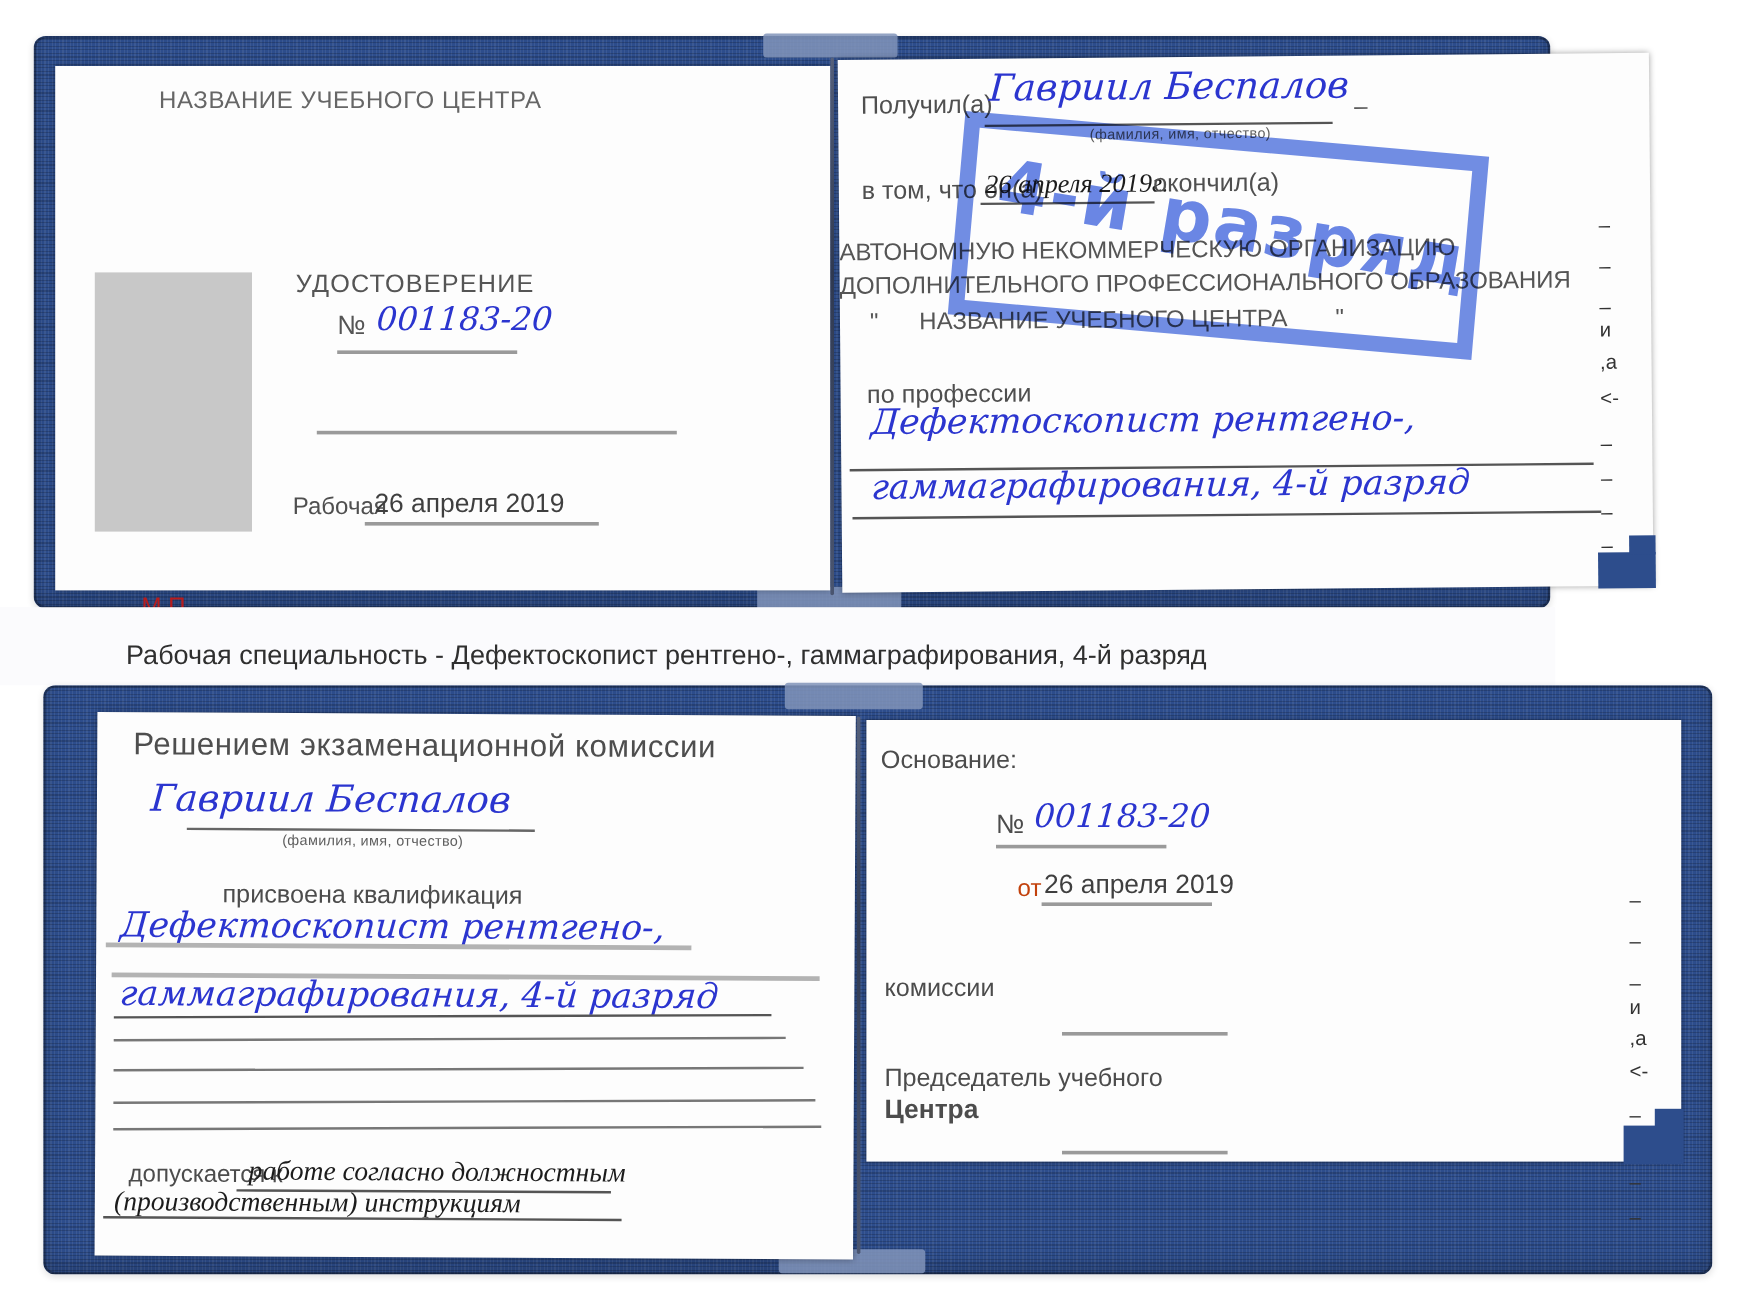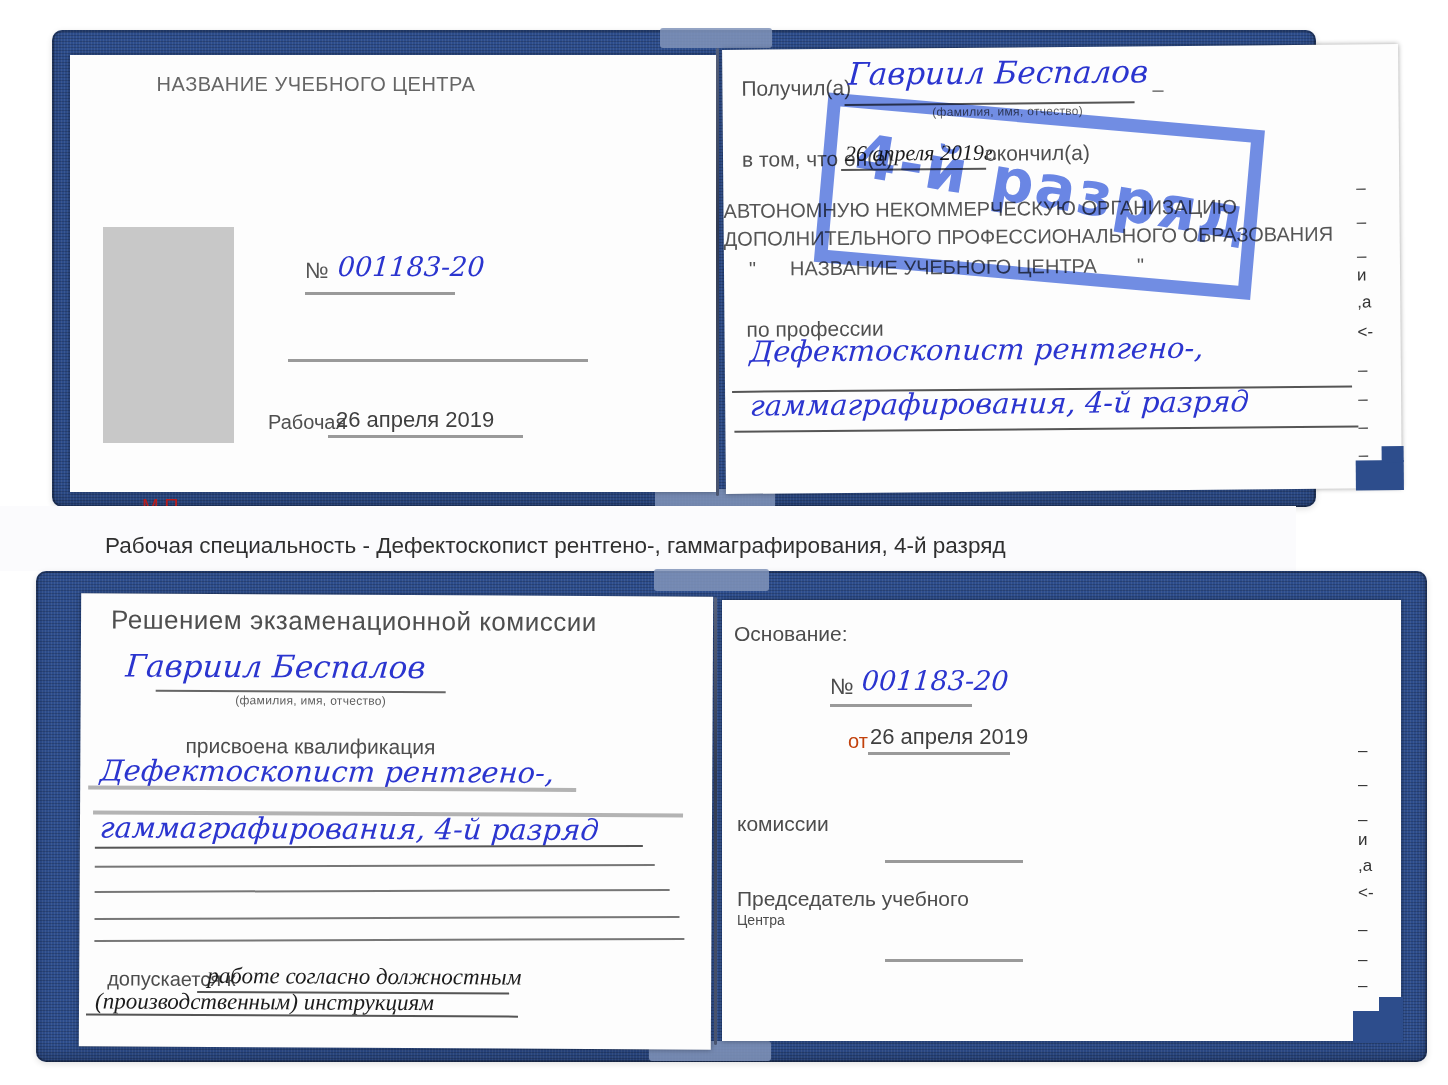--- a/index.html
+++ b/index.html
@@ -37,29 +37,30 @@
               letter-spacing:2px;white-space:nowrap;}
   .photo{position:absolute;background:#c8c8c8;}
   .caption-strip{position:absolute;left:0;top:506px;width:1296px;height:65px;background:#fbfbfd;}
   .caption-strip .txt{position:absolute;left:105px;top:27px;font-size:22.5px;color:#2f2f2f;}
 </style>
 </head>
 <body>
 
 <div id="canvas">
 
-  <div class="spread" style="left:52px;top:30px;width:1264px;height:477px;">
+  <div class="spread" style="left:28px;top:30px;width:1264px;height:477px;">
     <div class="tab" style="left:608px;top:-2px;width:112px;height:20px;"></div>
     <div class="tab" style="left:603px;top:459px;width:120px;height:20px;"></div>
 
     <div class="page" style="left:18px;top:25px;width:646px;height:437px;">
       <div class="lbl centered" style="left:46px;top:18px;width:400px;font-size:20px;color:#666;letter-spacing:.5px;">НАЗВАНИЕ УЧЕБНОГО ЦЕНТРА</div>
 
       <div class="photo" style="left:33px;top:172px;width:131px;height:216px;"></div>
 
+      <div class="lbl centered" style="left:150px;top:170px;width:300px;font-size:21px;color:#555;letter-spacing:1px;">УДОСТОВЕРЕНИЕ</div>
 
       <div class="lbl" style="left:235px;top:203px;font-size:22px;color:#555;">№</div>
       <div class="hand" style="left:268px;top:198px;font-size:27px;">001183-20</div>
       <div class="line" style="left:235px;top:237px;width:150px;height:3px;"></div>
 
       <div class="line" style="left:218px;top:304px;width:300px;height:3px;"></div>
 
       <div class="lbl" style="left:198px;top:356px;font-size:20px;color:#4f4f4f;">Рабочая</div>
       <div class="lbl" style="left:266px;top:352px;font-size:22px;color:#3f3f3f;">26 апреля 2019</div>
       <div class="line" style="left:258px;top:380px;width:195px;height:3px;"></div>
@@ -143,36 +144,36 @@
 
       <div class="lbl" style="left:28px;top:374px;font-size:20px;color:#4c4c4c;">допускается к</div>
       <div class="ital" style="left:128px;top:370px;font-size:23px;">работе согласно должностным</div>
       <div class="line dark" style="left:118px;top:397px;width:312px;height:2px;"></div>
       <div class="ital" style="left:16px;top:396px;font-size:23px;">(производственным) инструкциям</div>
       <div class="line dark" style="left:7px;top:420px;width:432px;height:2px;"></div>
     </div>
 
     <div class="fold" style="left:678px;top:26px;height:448px;"></div>
 
-    <div class="page" style="left:686px;top:29px;width:679px;height:441px;">
+    <div class="page" style="left:686px;top:29px;width:679px;height:368px;">
       <div class="lbl" style="left:12px;top:22px;font-size:21px;color:#4c4c4c;">Основание:</div>
 
       <div class="lbl" style="left:108px;top:74px;font-size:22px;color:#4c4c4c;">№</div>
       <div class="hand" style="left:140px;top:67px;font-size:27px;">001183-20</div>
       <div class="line" style="left:108px;top:104px;width:142px;height:3px;"></div>
 
       <div class="lbl" style="left:126px;top:130px;font-size:20px;color:#c2410c;">от</div>
       <div class="lbl" style="left:148px;top:124px;font-size:22px;color:#3f3f3f;">26 апреля 2019</div>
       <div class="line" style="left:146px;top:152px;width:142px;height:3px;"></div>
 
       <div class="lbl" style="left:15px;top:212px;font-size:21px;color:#4c4c4c;">комиссии</div>
       <div class="line" style="left:163px;top:260px;width:138px;height:3px;"></div>
 
       <div class="lbl" style="left:15px;top:287px;font-size:21px;color:#4c4c4c;">Председатель учебного</div>
-      <div class="lbl" style="left:15px;top:312px;font-size:14px;color:#4c4c4c;">Центра</div>
+      <div class="lbl" style="left:15px;top:312px;font-size:22px;color:#4c4c4c;font-weight:bold;">Центра</div>
       <div class="line" style="left:163px;top:359px;width:138px;height:3px;"></div>
 
       <div style="position:absolute;left:636px;top:0;width:30px;height:441px;">
         <span class="edge-mark" style="top:142px;">–</span>
         <span class="edge-mark" style="top:176px;">–</span>
         <span class="edge-mark" style="top:211px;">–</span>
         <span class="edge-mark" style="top:231px;">и</span>
         <span class="edge-mark" style="top:257px;">,а</span>
         <span class="edge-mark" style="top:284px;">&lt;-</span>
         <span class="edge-mark" style="top:321px;">–</span>

